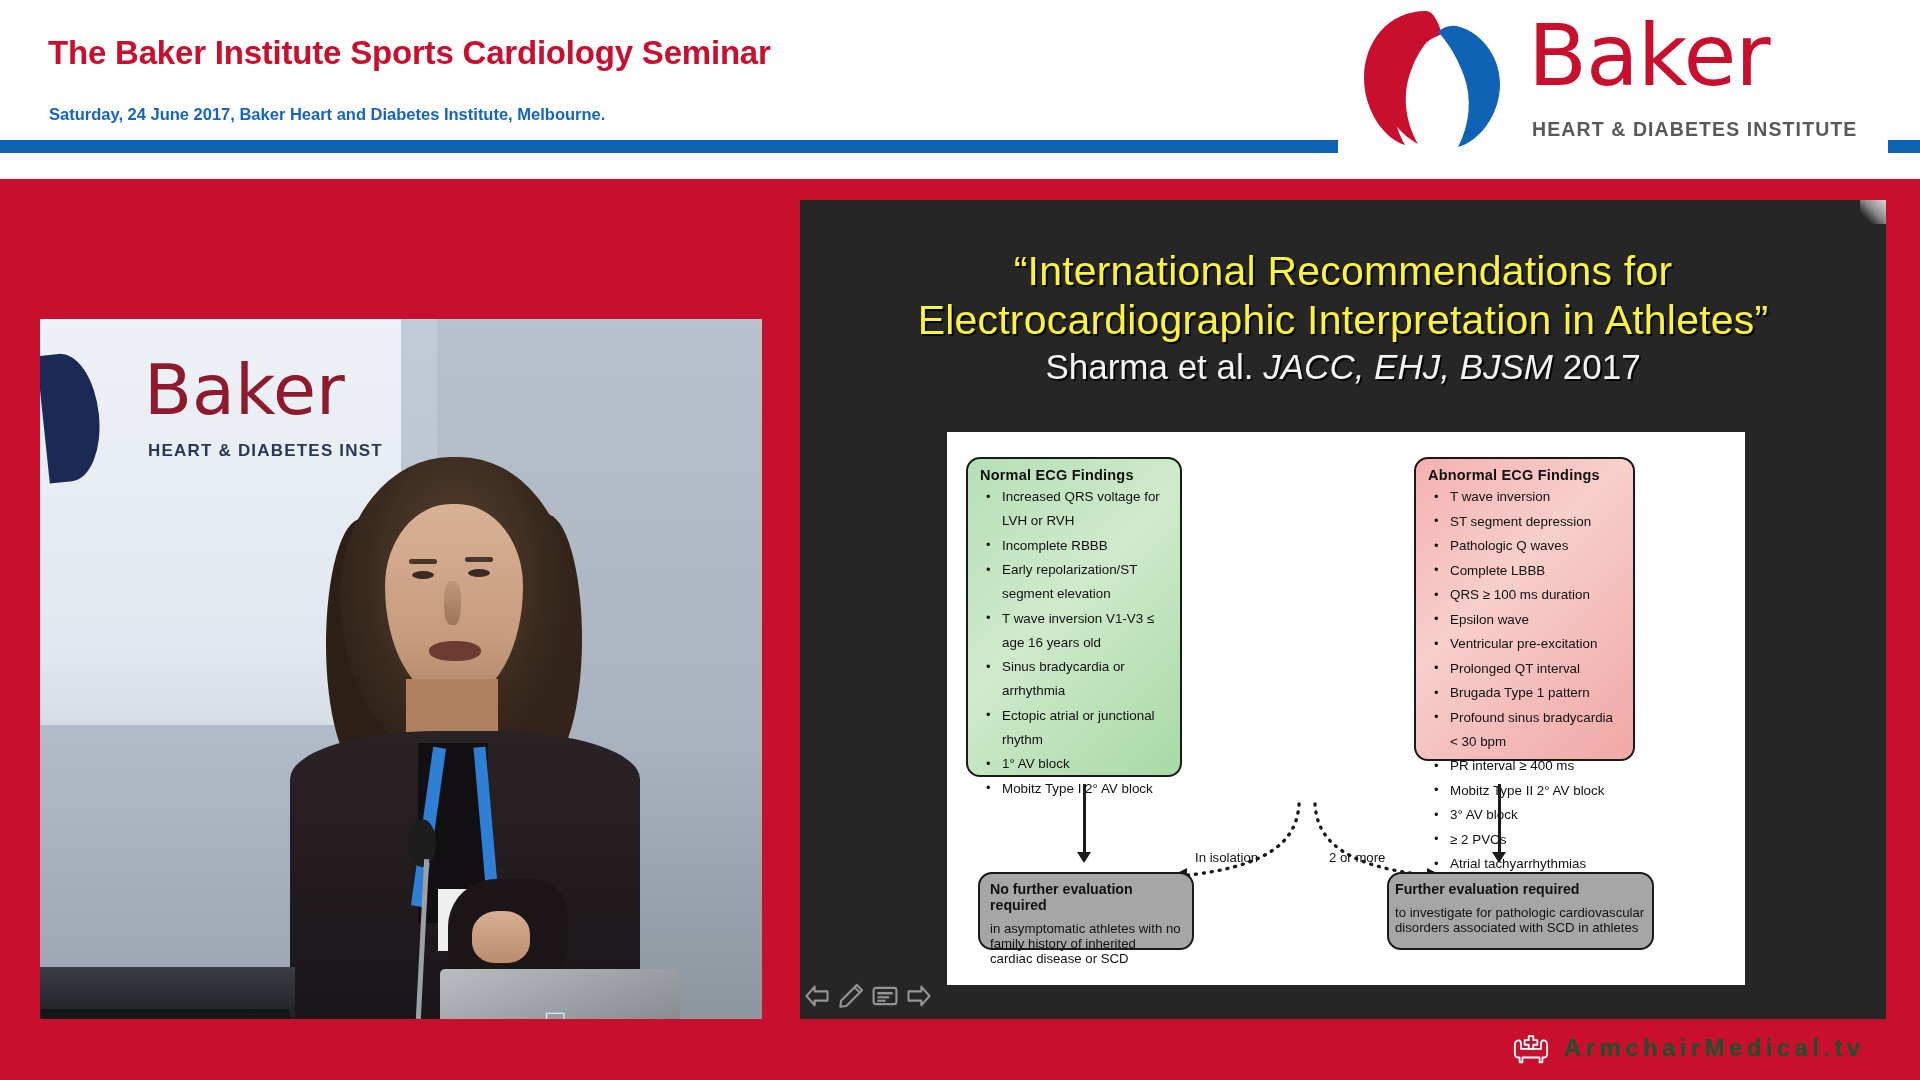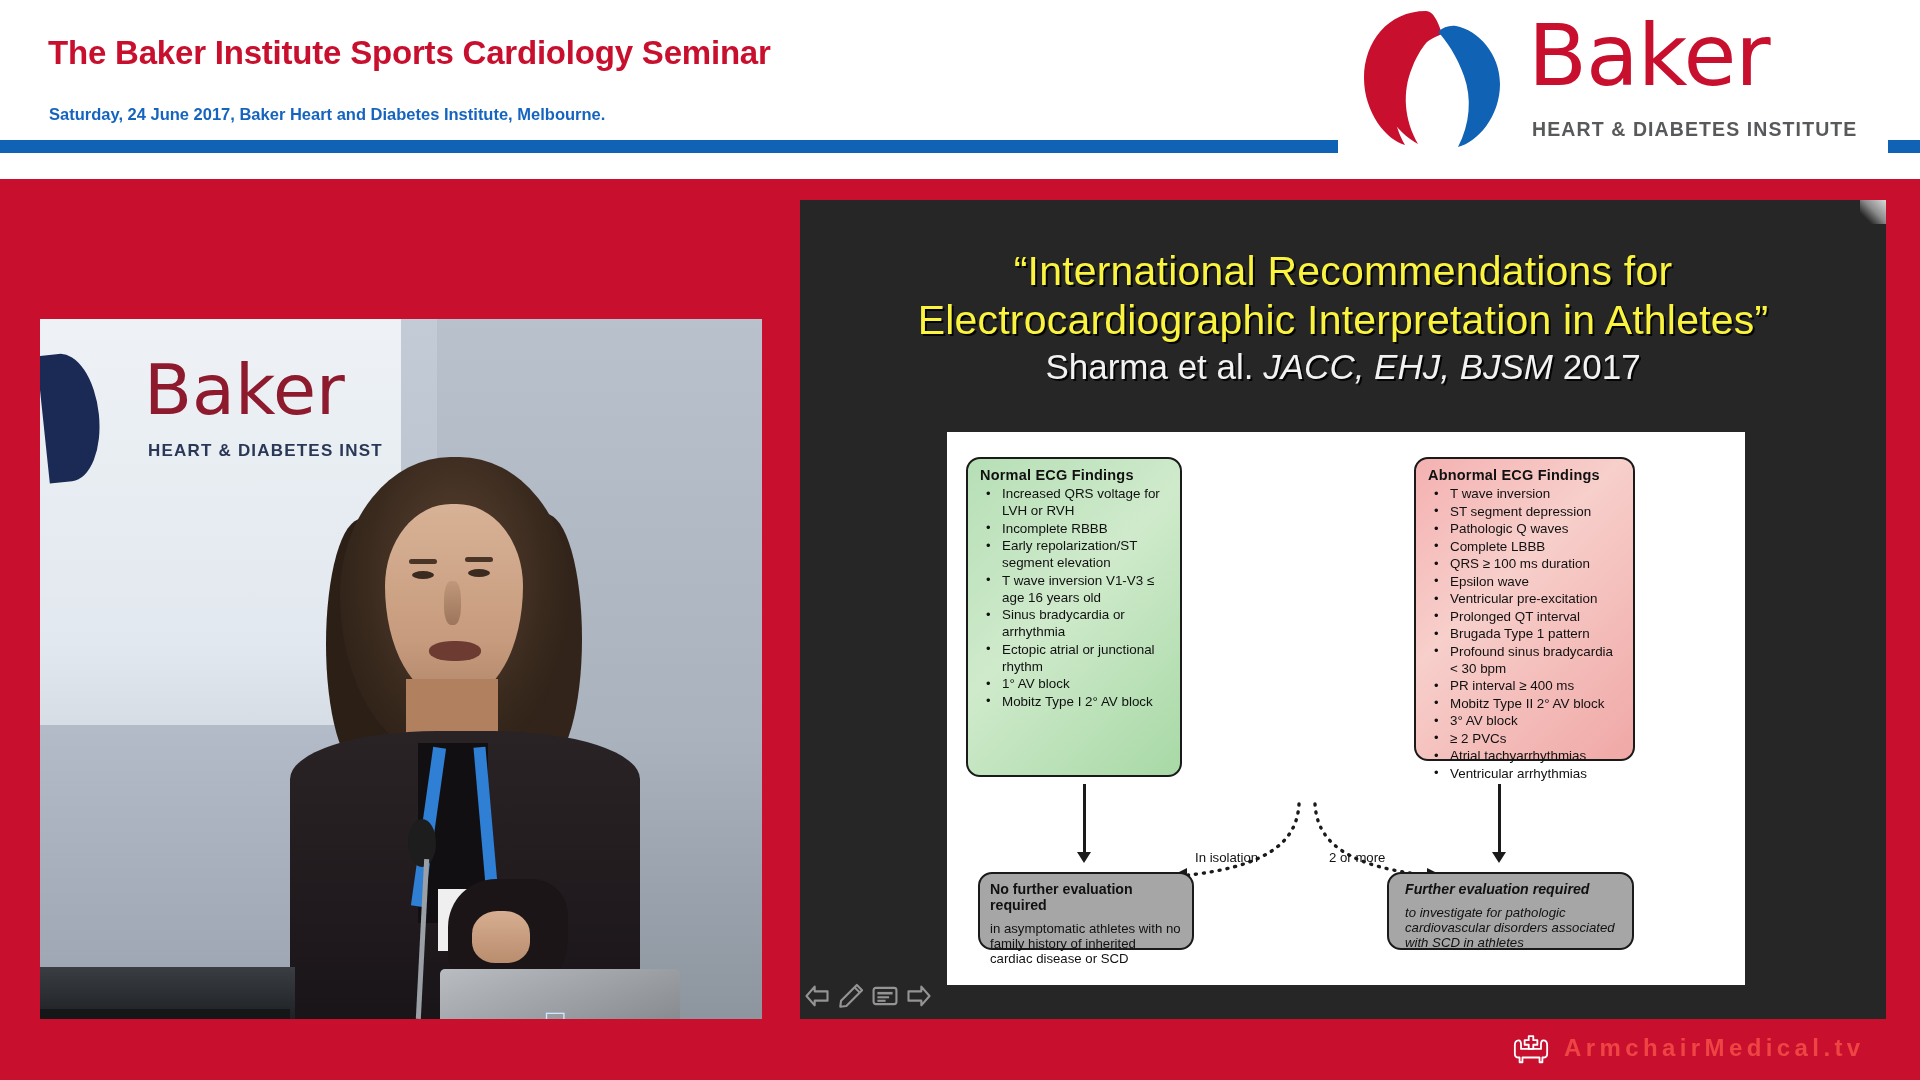--- a/index.html
+++ b/index.html
@@ -143,41 +143,41 @@
     position:absolute; left:147px; top:232px; width:798px; height:553px;
     background:#ffffff;
   }
   .dbox {
     position:absolute; border:2.5px solid #1a1a1a; border-radius:14px;
     padding:8px 10px 8px 10px;
     font-family: "Liberation Sans", sans-serif; color:#111;
   }
   .dbox h4 { font-size:14.5px; font-weight:bold; margin:0 0 2px 2px; letter-spacing:.2px; }
   .dbox ul { list-style:none; margin:0; padding:0; }
-  .dbox li { position:relative; font-size:13.4px; line-height:17px;
+  .dbox li { position:relative; font-size:13.4px; line-height:24px;
              padding-left:24px; margin-bottom:0.5px; }
   .dbox li::before { content:"•"; position:absolute; left:8px; top:-0.5px; font-size:13px; }
 
   .box-normal {
     left:19px; top:25px; width:216px; height:320px;
     background: linear-gradient(135deg,#b6dfb6 0%,#cfeacb 45%,#a8d9a6 100%);
   }
   .box-abnormal {
     left:467px; top:25px; width:221px; height:304px;
     background: linear-gradient(135deg,#f4b1b1 0%,#f7cfcb 40%,#f0a8a6 100%);
   }
   .box-border {
     left:229px; top:210px; width:230px; height:112px;
     background: linear-gradient(135deg,#f7f0a6 0%,#faf6c4 45%,#f5edaa 100%);
   }
   .box-nofurther {
     left:31px; top:440px; width:216px; height:78px; background:#a6a6a6; padding:7px 10px;
   }
   .box-further {
-    left:440px; top:440px; width:247px; height:78px; background:#a6a6a6; padding:7px 16px;font-style:italic;
+    left:440px; top:440px; width:267px; height:78px; background:#a6a6a6; padding:7px 6px;
   }
   .box-out-title { font-size:14.2px; font-weight:bold; margin-bottom:1px; }
   .box-out-body { font-size:13.2px; line-height:15px;margin-top:8px; }
 
   .arrow-v { position:absolute; width:3px; background:#1a1a1a; }
   .arrow-head { position:absolute; width:0;height:0;
                 border-left:7px solid transparent; border-right:7px solid transparent;
                 border-top:11px solid #1a1a1a; }
   .lbl-iso { position:absolute; left:248px; top:418px; font-size:13.2px; color:#111; }
   .lbl-two { position:absolute; left:382px; top:418px; font-size:13.2px; color:#111; }
@@ -185,21 +185,21 @@
 
   
   .ctrls { position:absolute; left:795px; top:975px; width:160px; height:42px;
            display:flex; align-items:center; gap:6px; padding-left:8px; }
   .ctrl-ico { width:28px; height:28px; opacity:.62; }
 
   
   .am-logo { position:absolute; left:1512px; top:1026px; height:44px;
              display:flex; align-items:center; gap:14px; }
   .am-mark { width:38px; height:38px; }
-  .am-text { font-size:24px; font-weight:bold; color:#ef4444; letter-spacing:4.4px;
+  .am-text { font-size:24px; font-weight:bold; color:#14532d; letter-spacing:4.4px;
              white-space:nowrap; }
 </style>
 </head>
 <body>
 
 <div id="root">
 
   <div class="header">
     <div class="hdr-title">The Baker Institute Sports Cardiology Seminar</div>
     <div class="hdr-sub">Saturday, 24 June 2017, Baker Heart and Diabetes Institute, Melbourne.</div>

